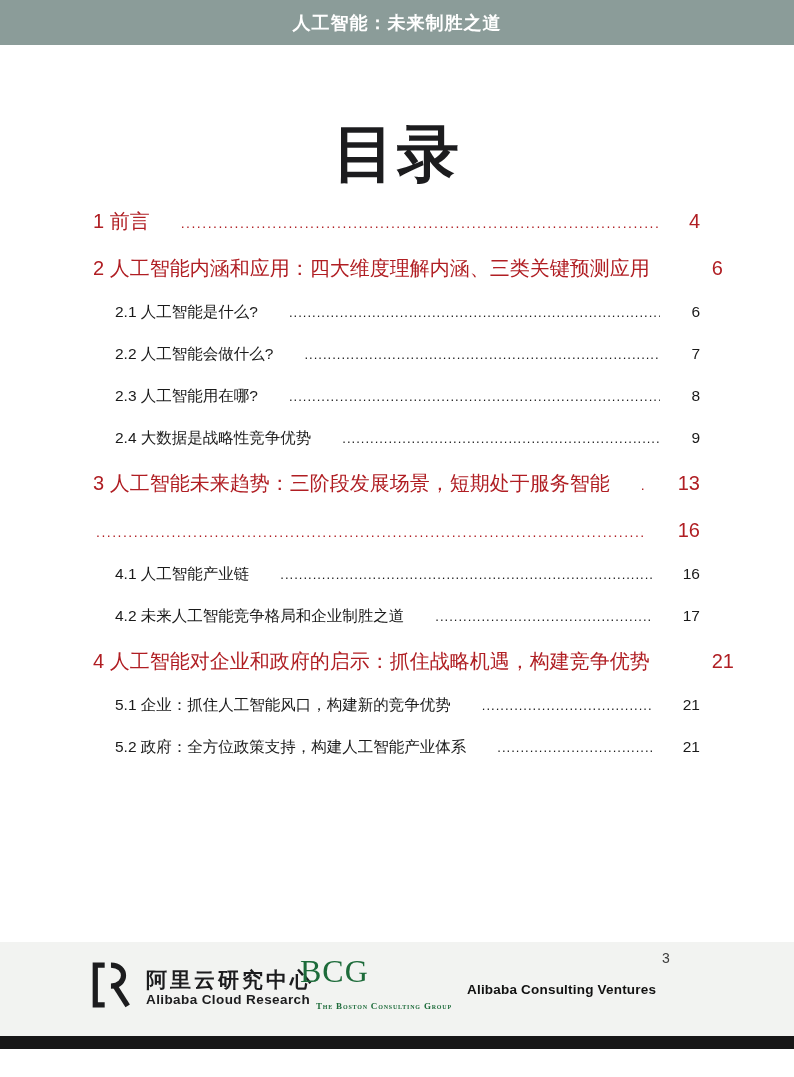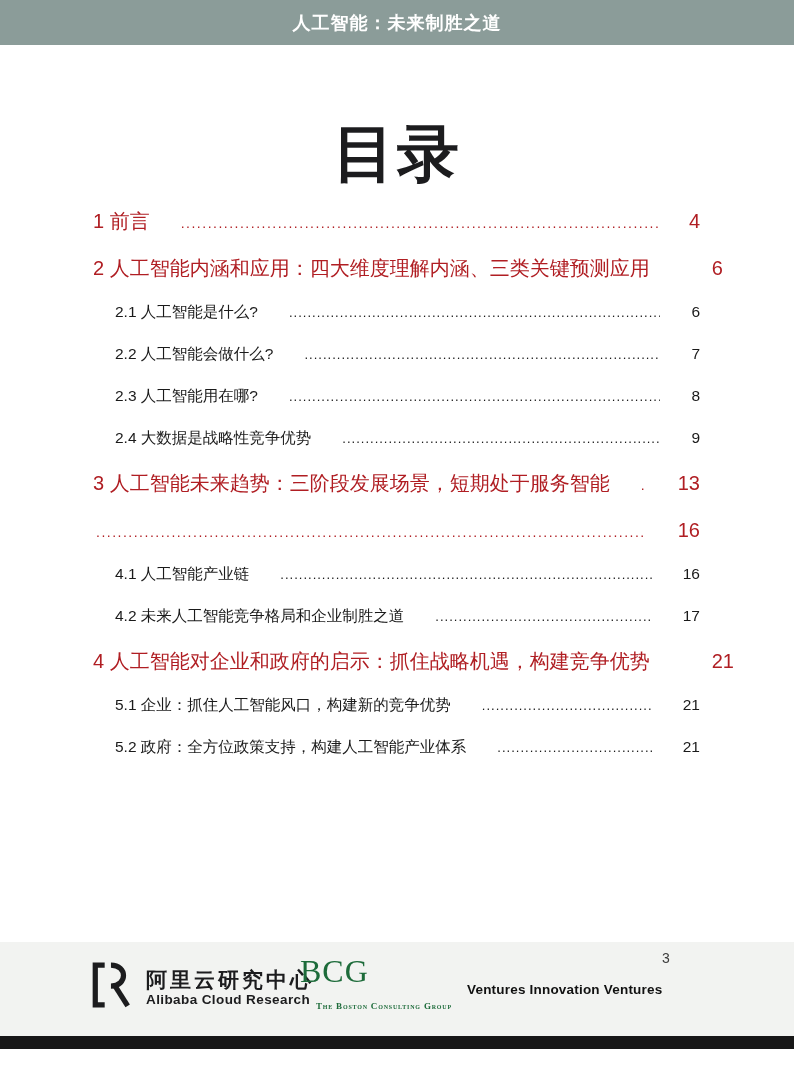--- a/index.html
+++ b/index.html
@@ -277,19 +277,19 @@
         <div class="acr-text-cn">阿里云研究中心</div>
         <div class="acr-text-en">Alibaba Cloud Research</div>
       </span>
     </div>
 
     <div class="bcg-logo">
       <div class="bcg-acronym">BCG</div>
       <div class="bcg-subtext">The Boston Consulting Group</div>
     </div>
 
-    <div class="aiv-logo">Ventures Innovation Ventures</div>
+    <div class="aiv-logo">Alibaba Consulting Ventures</div>
 
   </div>
 
   <div class="footer-bottom-bar"></div>
 
 </div>
 
 </body></html>

